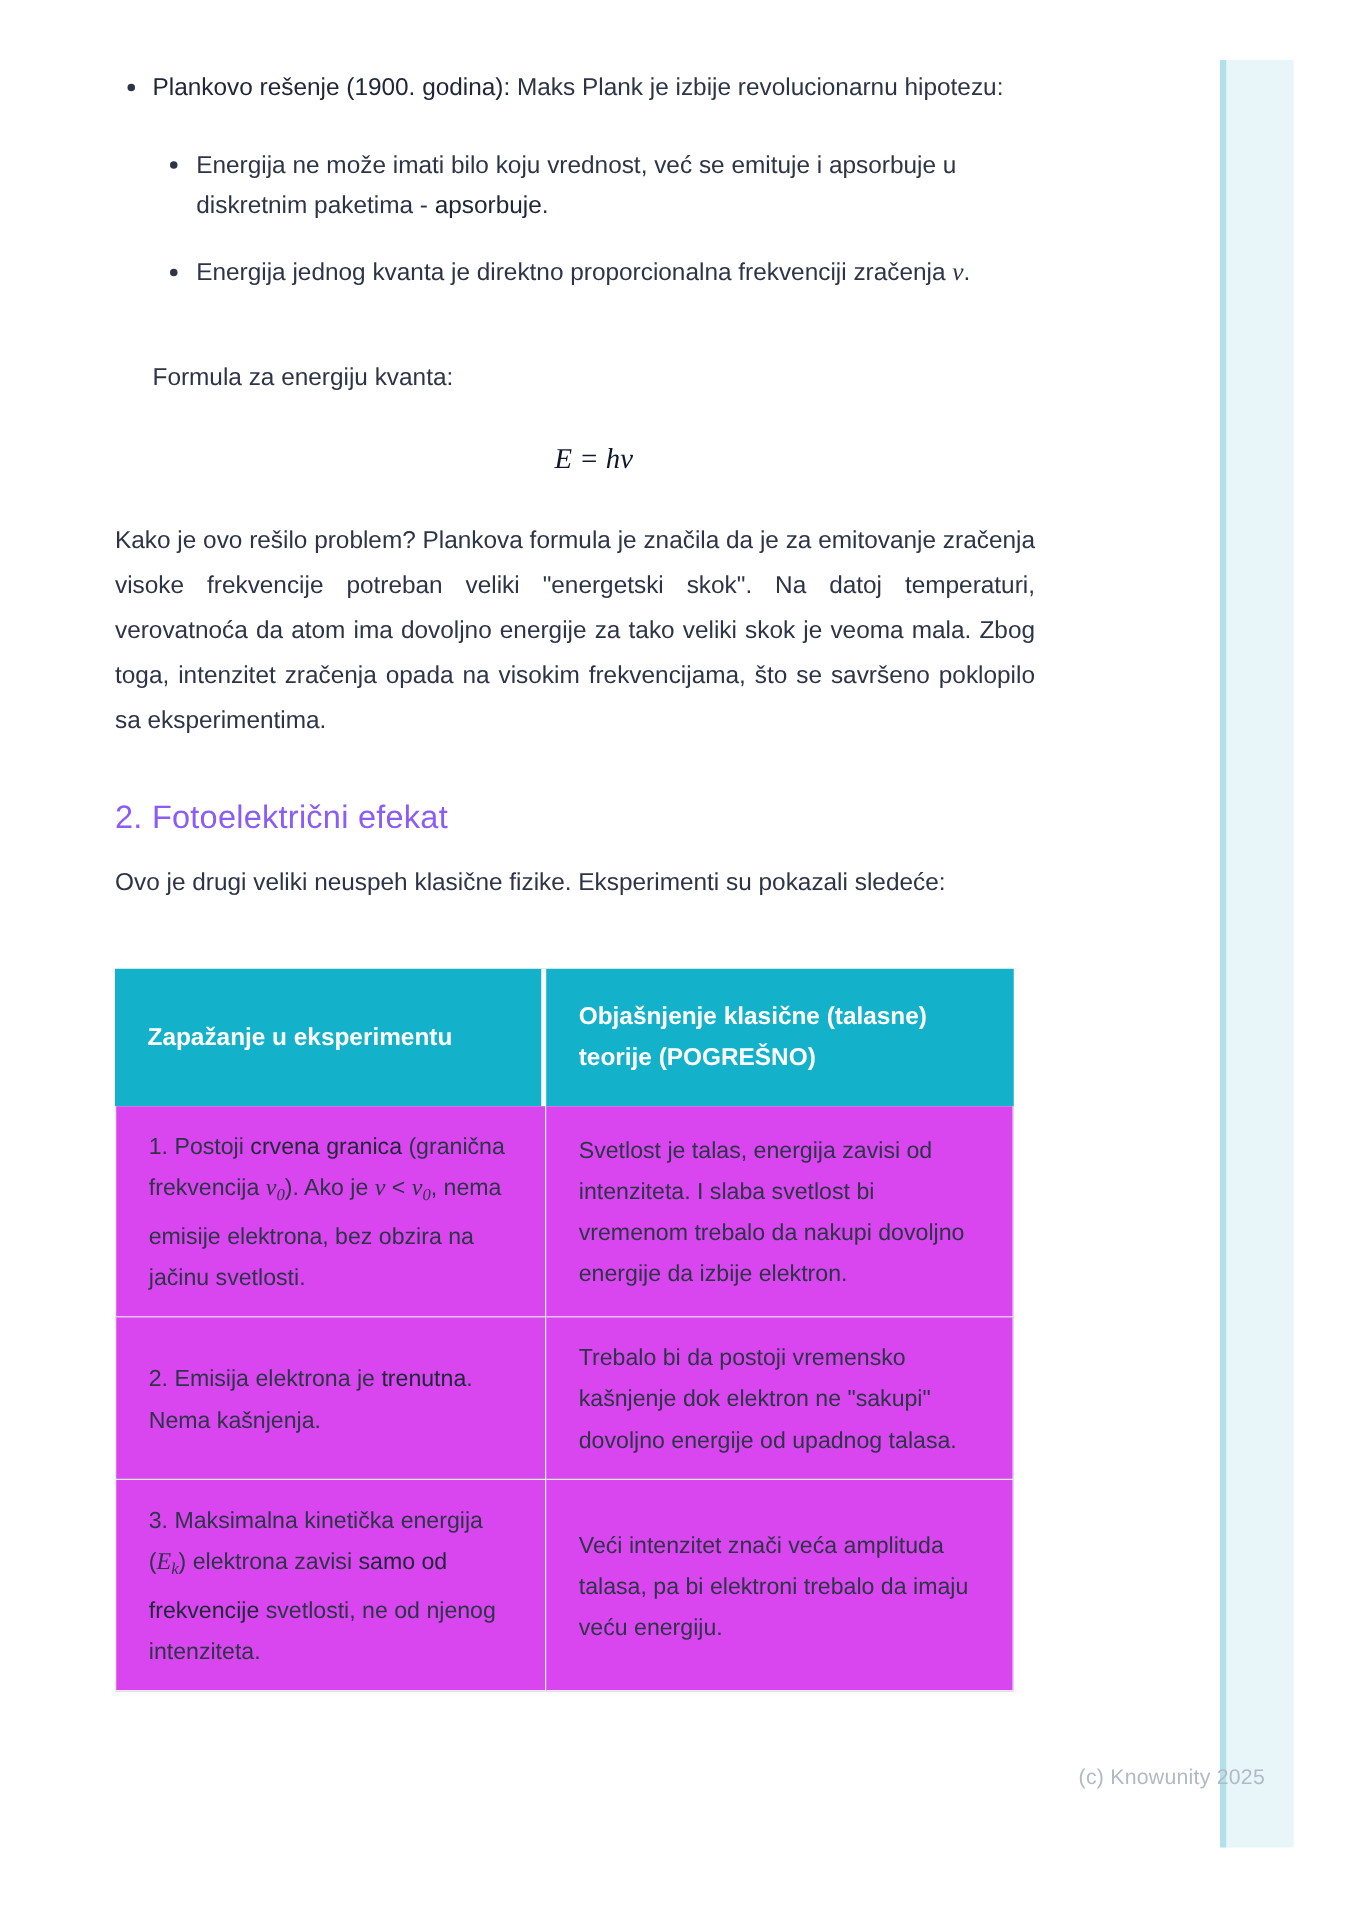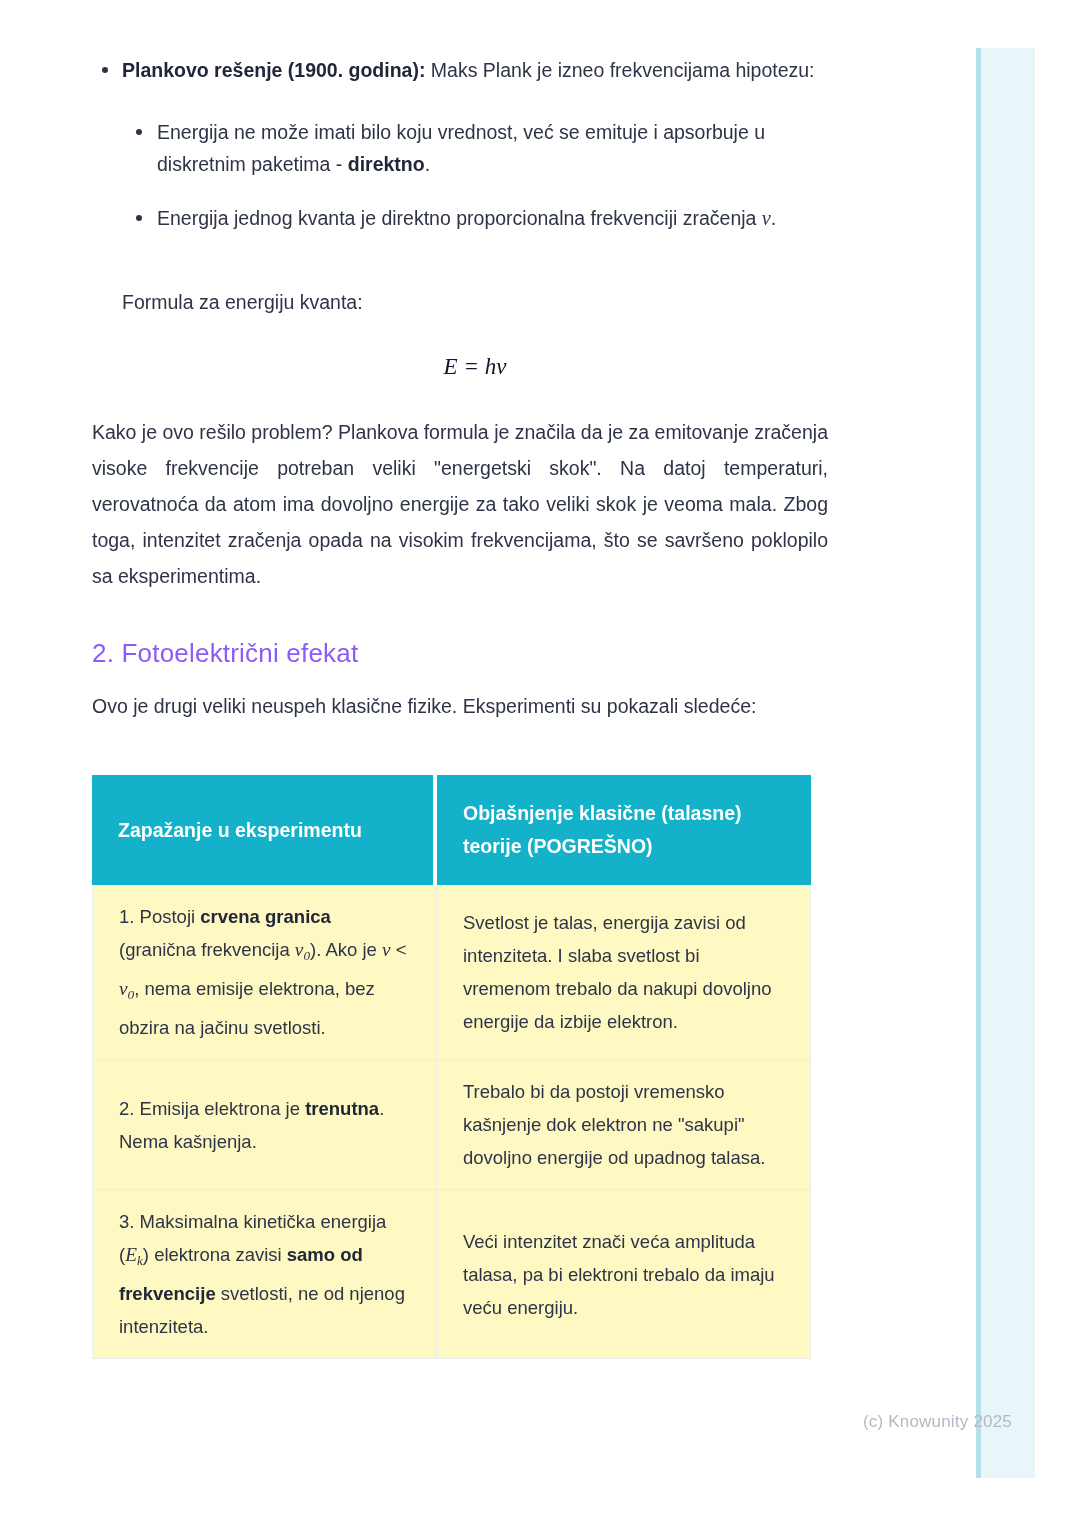--- a/index.html
+++ b/index.html
@@ -60,21 +60,21 @@
   }
   .para2{
     font-size:19.5px;line-height:31px;text-align:justify;margin-top:22px;
   }
   .section-heading{
     margin:44px 0 0 0;font-size:26px;font-weight:400;color:#8b5cf6;
     letter-spacing:.2px;
   }
 
   
-  .seg-b{font-weight:700;color:#212739;}
+  .seg-b{font-weight:400;color:#212739;}
   .seg-m{
     font-family:"Liberation Serif","DejaVu Serif",serif;
     font-style:italic;font-size:1.04em;
   }
   .seg-msub{
     font-family:"Liberation Serif","DejaVu Serif",serif;
     font-style:italic;font-size:.72em;vertical-align:-4px;
   }
   .seg-code{
     font-family:"DejaVu Sans Mono","Liberation Mono",monospace;
@@ -88,44 +88,44 @@
     border-collapse:separate;border-spacing:0;margin-top:53px;
     width:719px;table-layout:fixed;
   }
   .exp-table thead th{
     background:#14b2ca;color:#ffffff;text-align:left;
     font-size:19.5px;line-height:33px;font-weight:700;
     padding:22px 26px;vertical-align:middle;box-sizing:border-box;
   }
   .exp-table thead th:first-child{width:345px;border-right:4px solid #ffffff;}
   .exp-table tbody td{
-    background:#fef9c3;font-size:18.5px;line-height:33px;
+    background:#d946ef;font-size:18.5px;line-height:33px;
     padding:15px 26px;vertical-align:middle;box-sizing:border-box;
     border-bottom:1px solid #e9ecef;color:#2e3447;
   }
   .exp-table tbody td:first-child{border-right:1px solid #e9ecef;border-left:1px solid #edeff2;}
   .exp-table tbody td:last-child{border-right:1px solid #edeff2;}
 </style>
 </head>
 <body>
 
 <div class="page">
 
   <div class="side-bar"></div>
 
   <div class="watermark">(c) Knowunity 2025</div>
 
   <div class="content">
 
     <ul>
-      <li class="l1-item"><span class="seg-b">Plankovo rešenje (1900. godina):</span><span> Maks Plank je izneo frekvencijama hipotezu:</span></li>
+      <li class="l1-item"><span class="seg-b">Plankovo rešenje (1900. godina):</span><span> Maks Plank je izbije revolucionarnu hipotezu:</span></li>
     </ul>
 
     <ul class="l2-list">
-      <li class="l2-item"><span>Energija ne može imati bilo koju vrednost, već se emituje i apsorbuje u diskretnim paketima - </span><span class="seg-b">direktno</span><span>.</span></li>
+      <li class="l2-item"><span>Energija ne može imati bilo koju vrednost, već se emituje i apsorbuje u diskretnim paketima - </span><span class="seg-b">apsorbuje</span><span>.</span></li>
       <li class="l2-item"><span>Energija jednog kvanta je direktno proporcionalna frekvenciji zračenja </span><span class="seg-m">v</span><span>.</span></li>
     </ul>
 
     <div class="formula-label indented">Formula za energiju kvanta:</div>
 
     <div class="formula-line indented">E = hv</div>
 
 
     <p class="para">Kako je ovo rešilo problem? Plankova formula je značila da je za emitovanje zračenja visoke frekvencije potreban veliki "energetski skok". Na datoj temperaturi, verovatnoća da atom ima dovoljno energije za tako veliki skok je veoma mala. Zbog toga, intenzitet zračenja opada na visokim frekvencijama, što se savršeno poklopilo sa eksperimentima.</p>
 

